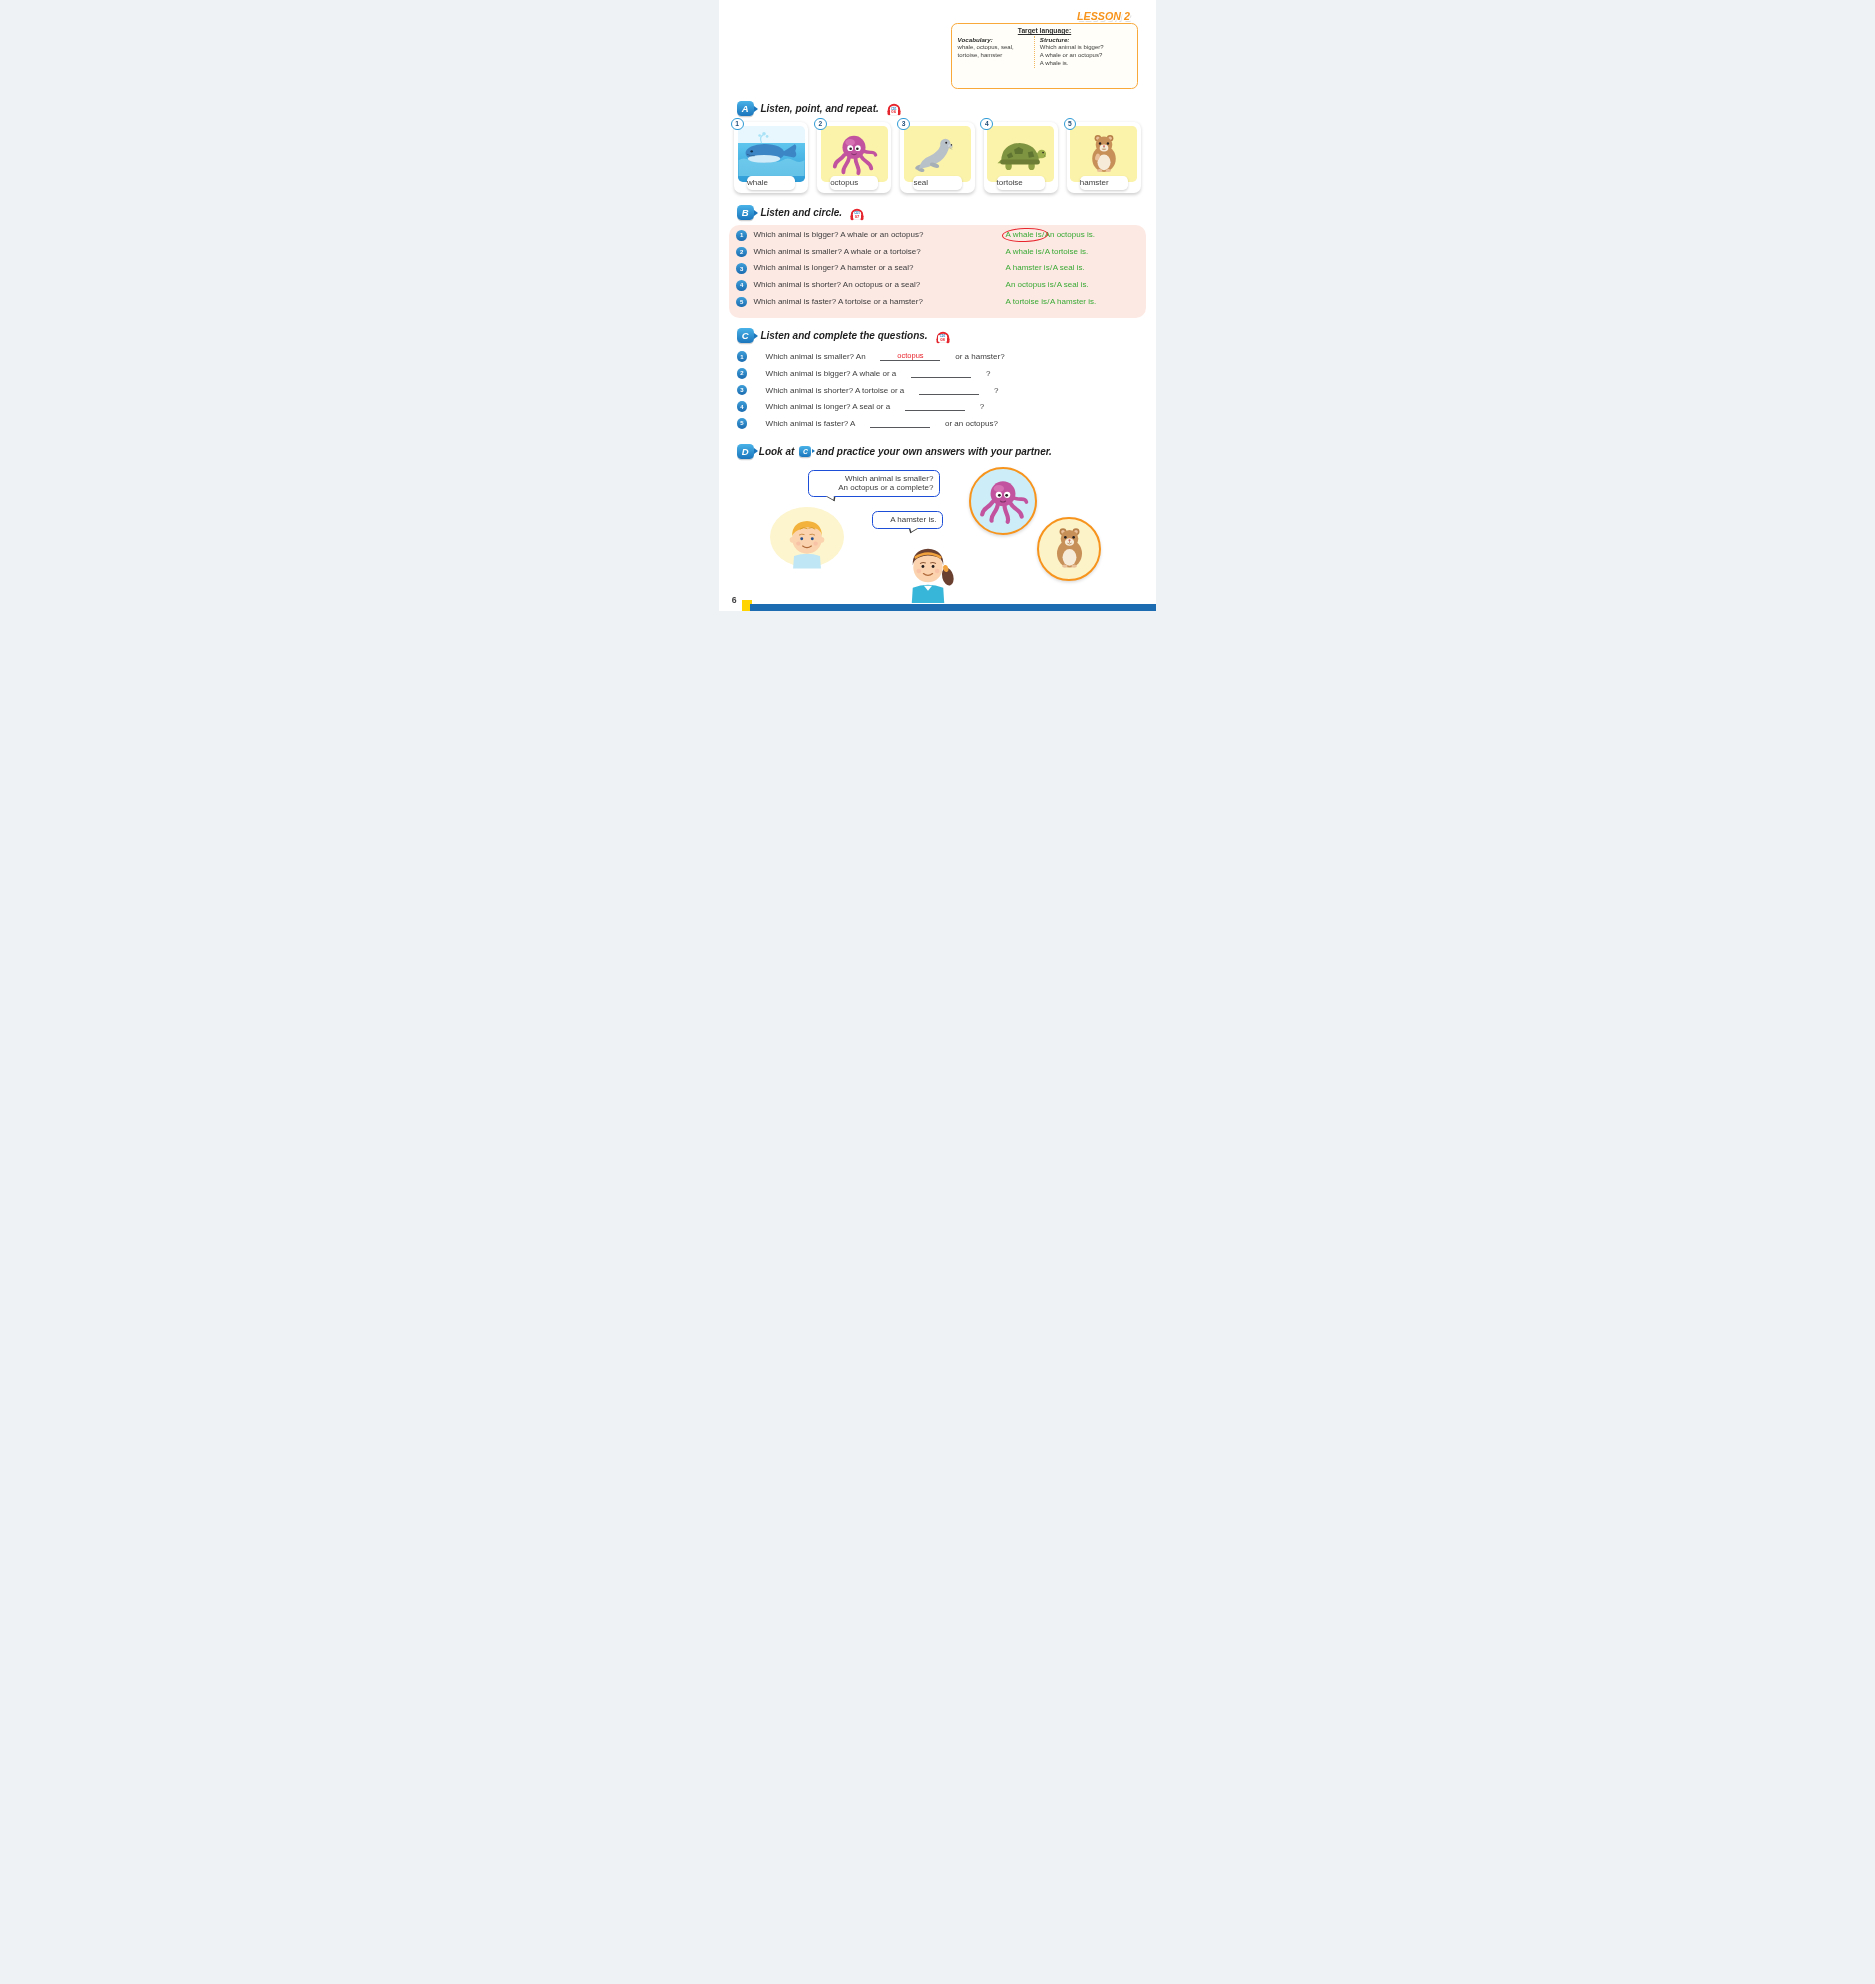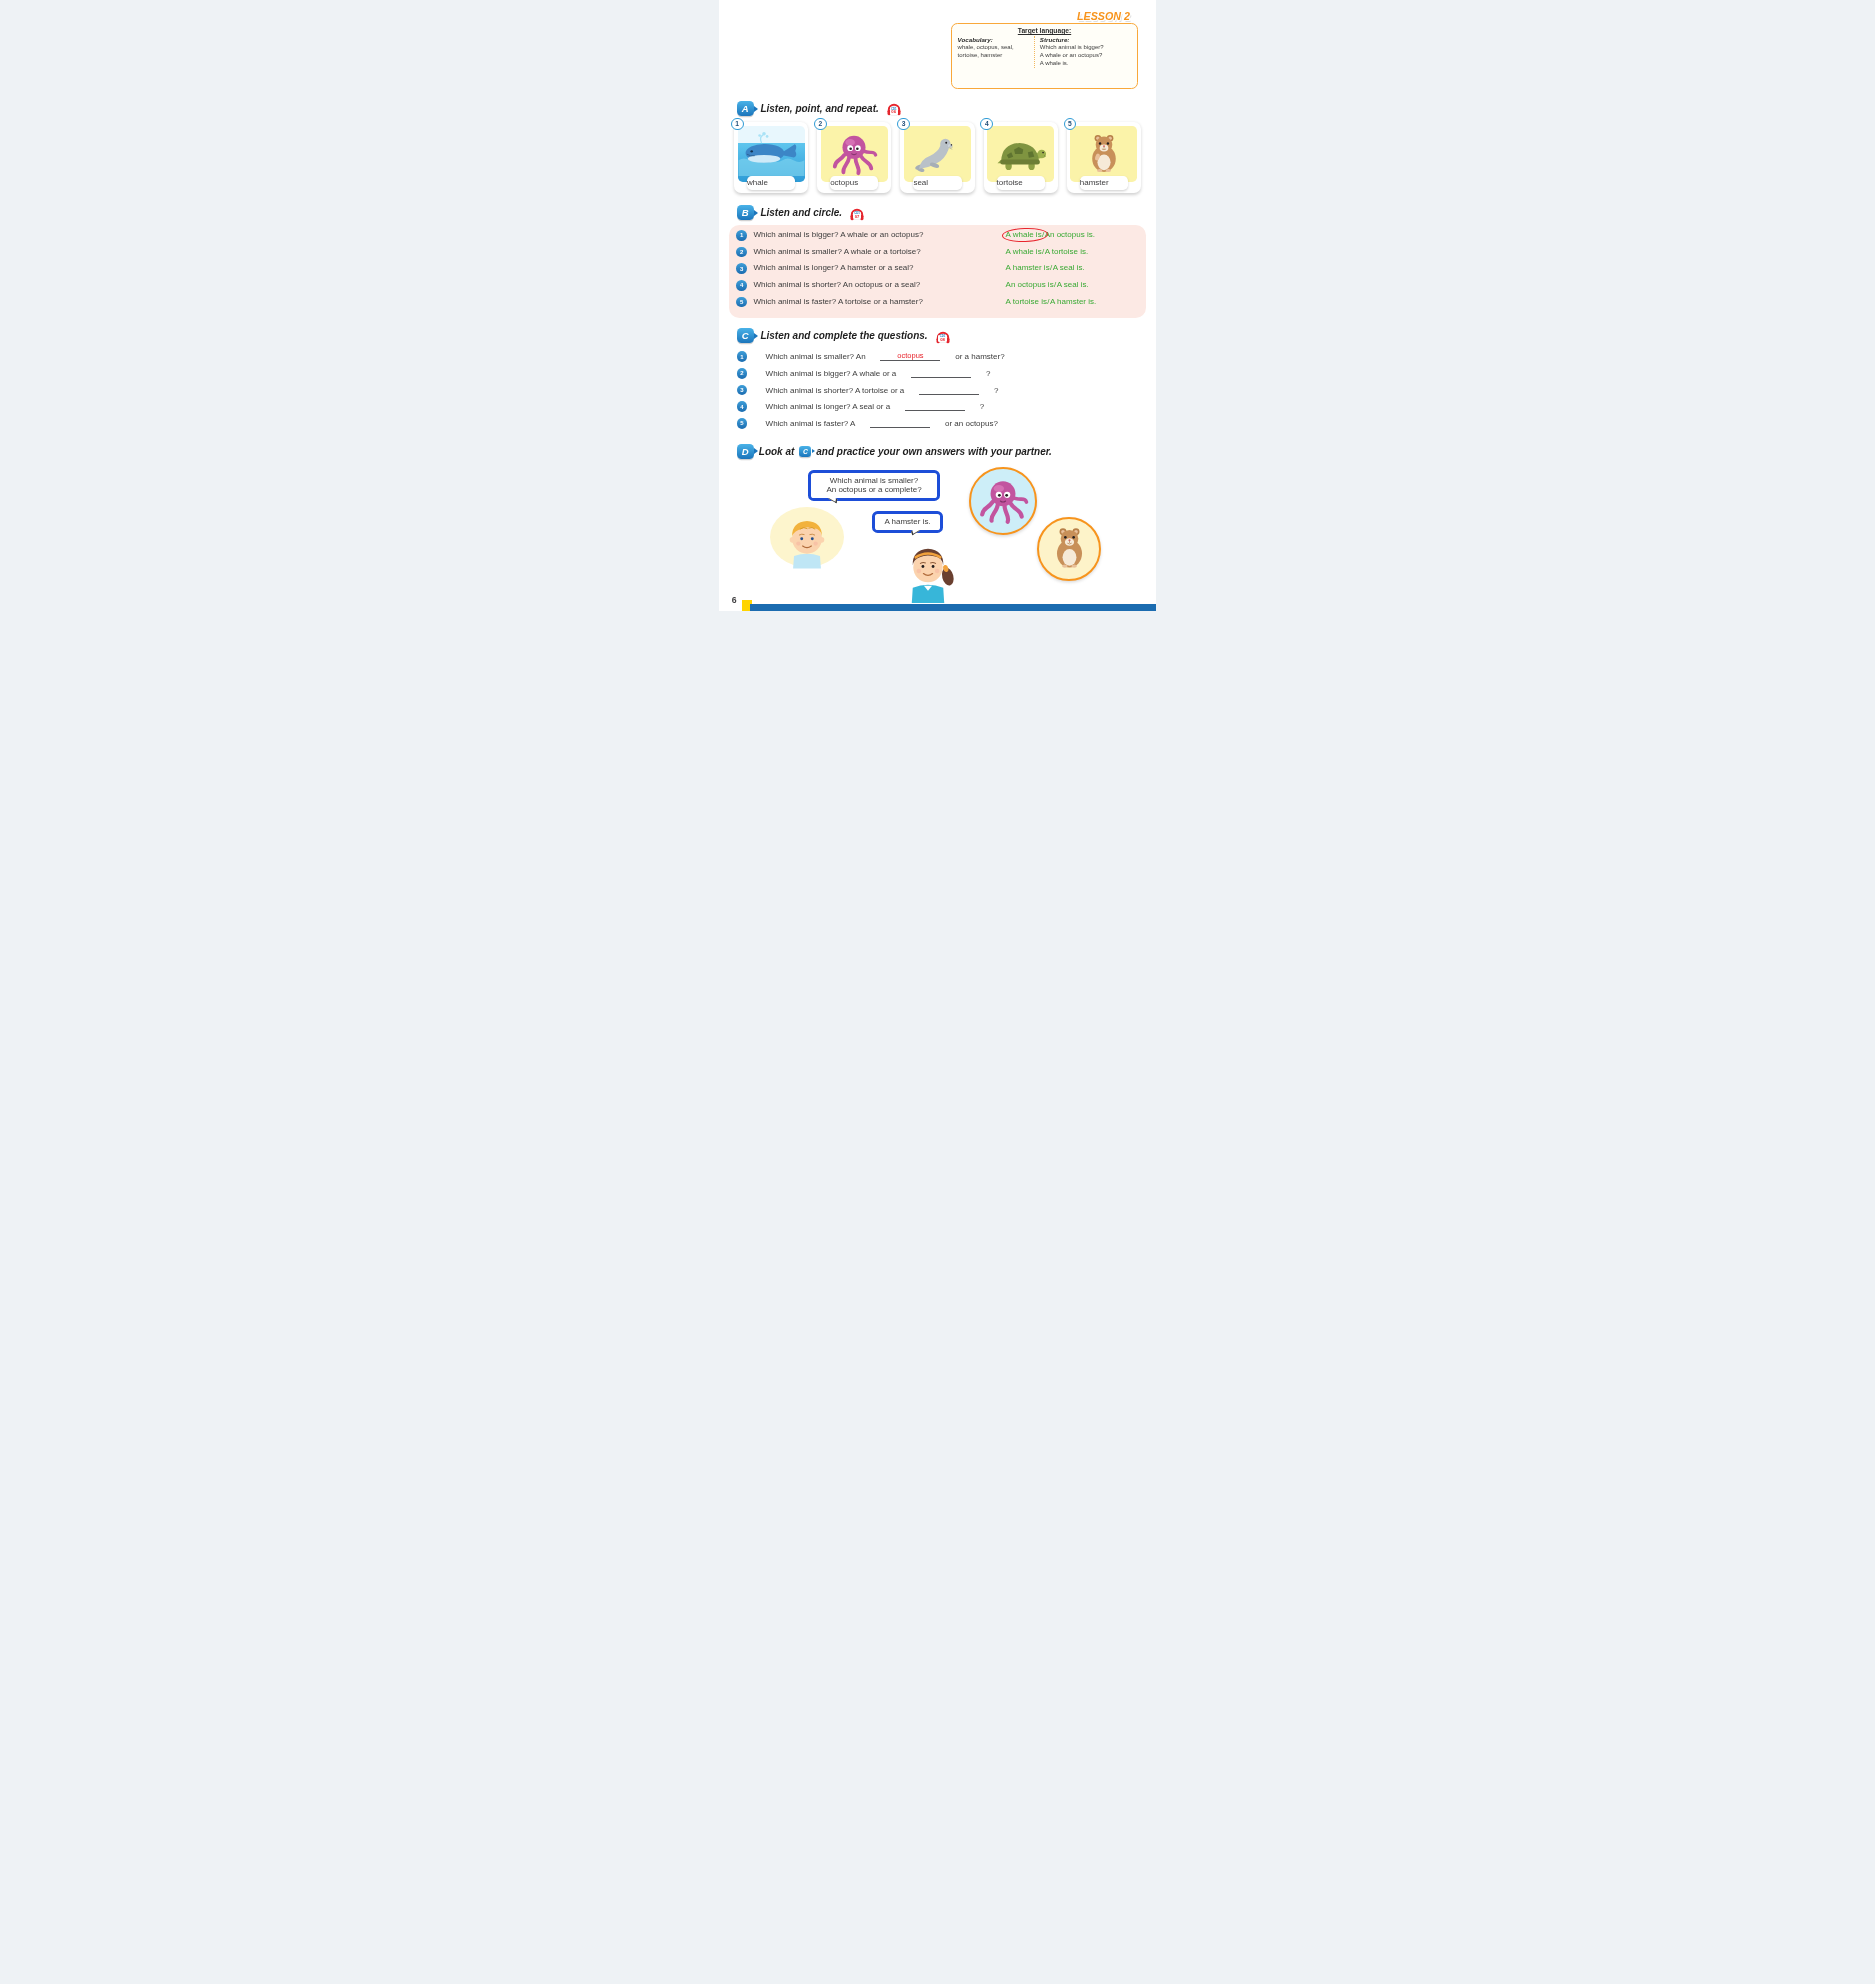--- a/index.html
+++ b/index.html
@@ -82,22 +82,22 @@
   
   .clist { margin:4.8px 17.5px 0; }
   .crow { display:flex; align-items:center; height:16.7px; font-size:8px; color:#3c3c3c;gap:12px; }
   .ctext { margin-left:6.4px; }
   .blank { display:inline-block; min-width:60px; border-bottom:0.8px solid #57585b; text-align:center;
            color:#e8252d; font-size:7.5px; line-height:8.7px; height:9.5px; margin:0 2.8px; vertical-align:-1.2px; }
 
   
   .dhead { display:flex; align-items:center; gap:4.8px; margin:12px 0 0 17.5px; }
   .scene { position:relative; height:132px; margin:4px 16px 0; }
-  .bubble { position:absolute; background:#fff; border:3px solid #1d4ed8; border-radius:5.6px;
-            font-size:8px; color:#3c3c3c; text-align:center; padding:3.6px 5.6px; z-index:3; }
+  .bubble { position:absolute; background:#fff; border:1px solid #1d4ed8; border-radius:5.6px;
+            font-size:8px; color:#3c3c3c; text-align:right; padding:3.6px 5.6px; z-index:3; }
   .bubble .tail { position:absolute; width:6.4px; height:6.4px; background:#fff;
                   border-right:1px solid #3a3a3a; border-bottom:1px solid #3a3a3a; }
   .b1 { left:73px; top:7.1px; width:132px; }
   .b1 .tail { left:19px; bottom:-4px; transform:skewX(42deg) rotate(48deg); }
   .b2 { left:137px; top:48px; width:71px; }
   .b2 .tail { left:37px; bottom:-4px; transform:skewX(-38deg) rotate(42deg); }
   .char-bg { position:absolute; left:35px; top:44px; width:74px; height:60px; border-radius:50%; background:#fdf5cd; }
   .boy { position:absolute; left:44px; top:47px; }
   .girl { position:absolute; left:162px; top:70px; }
   .ring { position:absolute; border-radius:50%; border:2px solid #f7941d; display:flex; align-items:center; justify-content:center;

